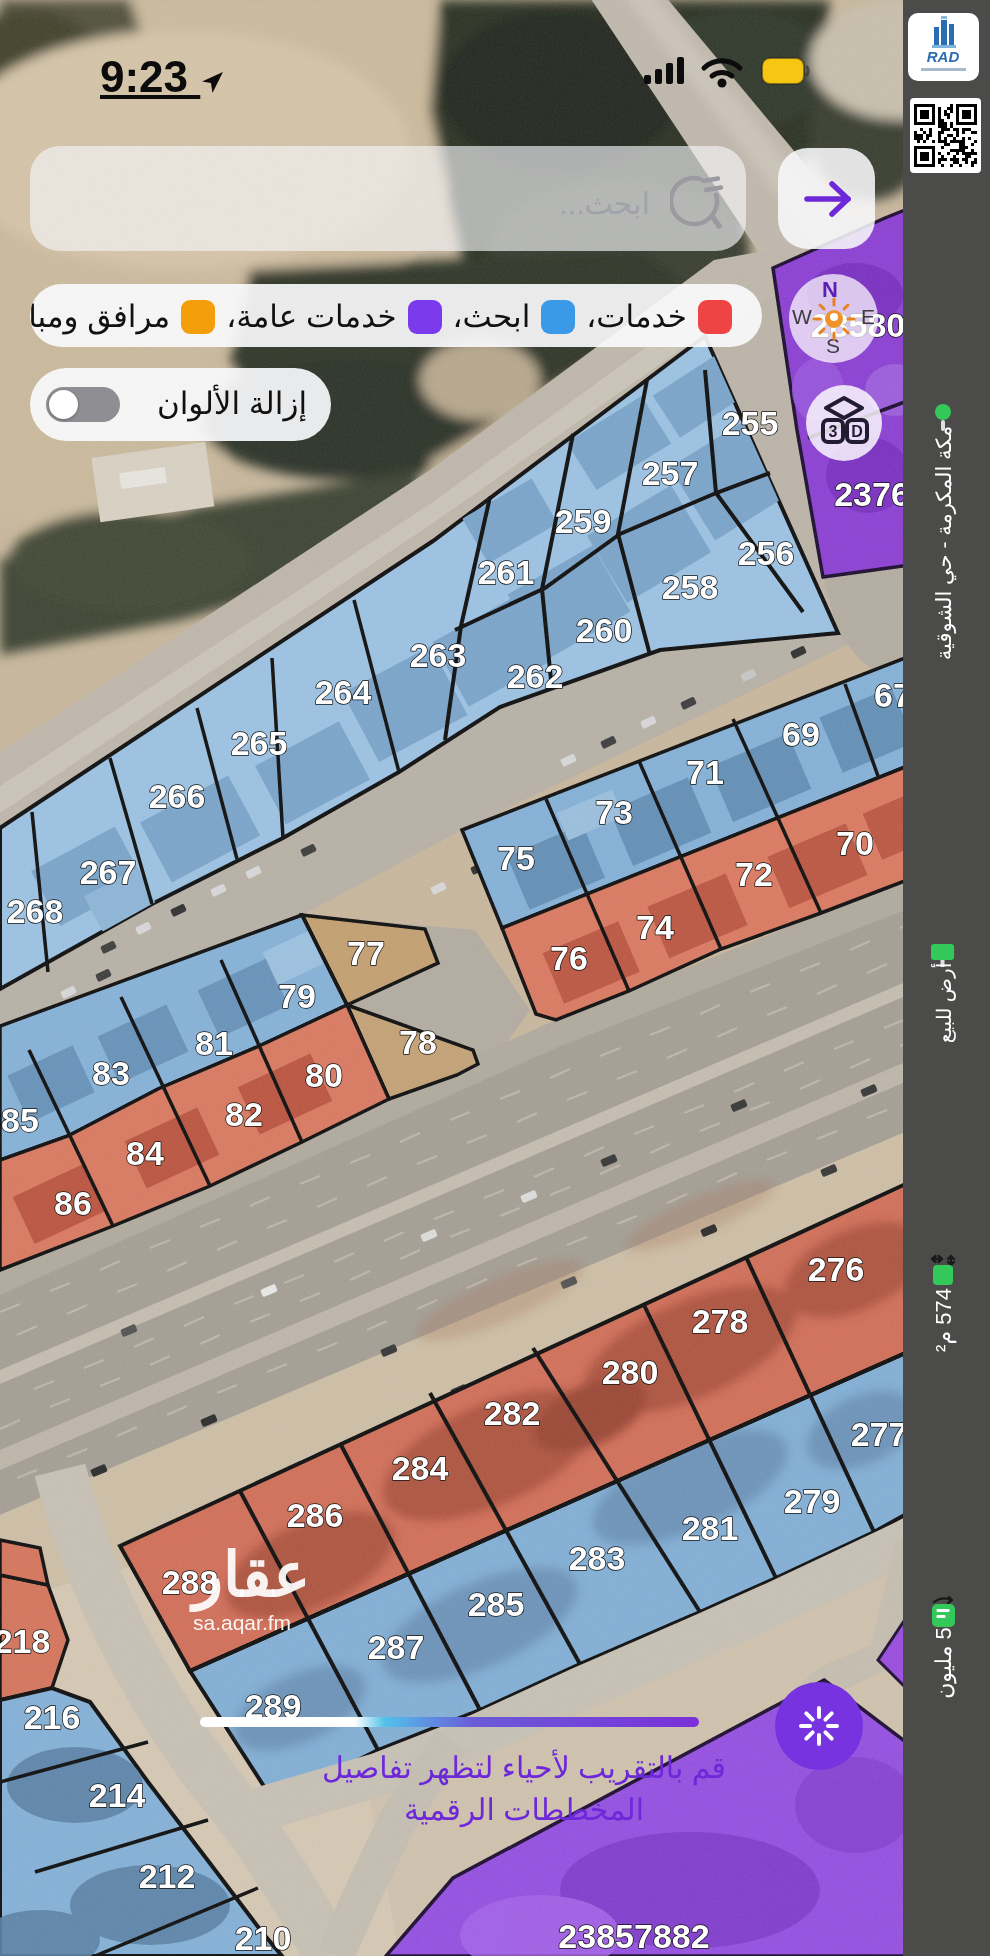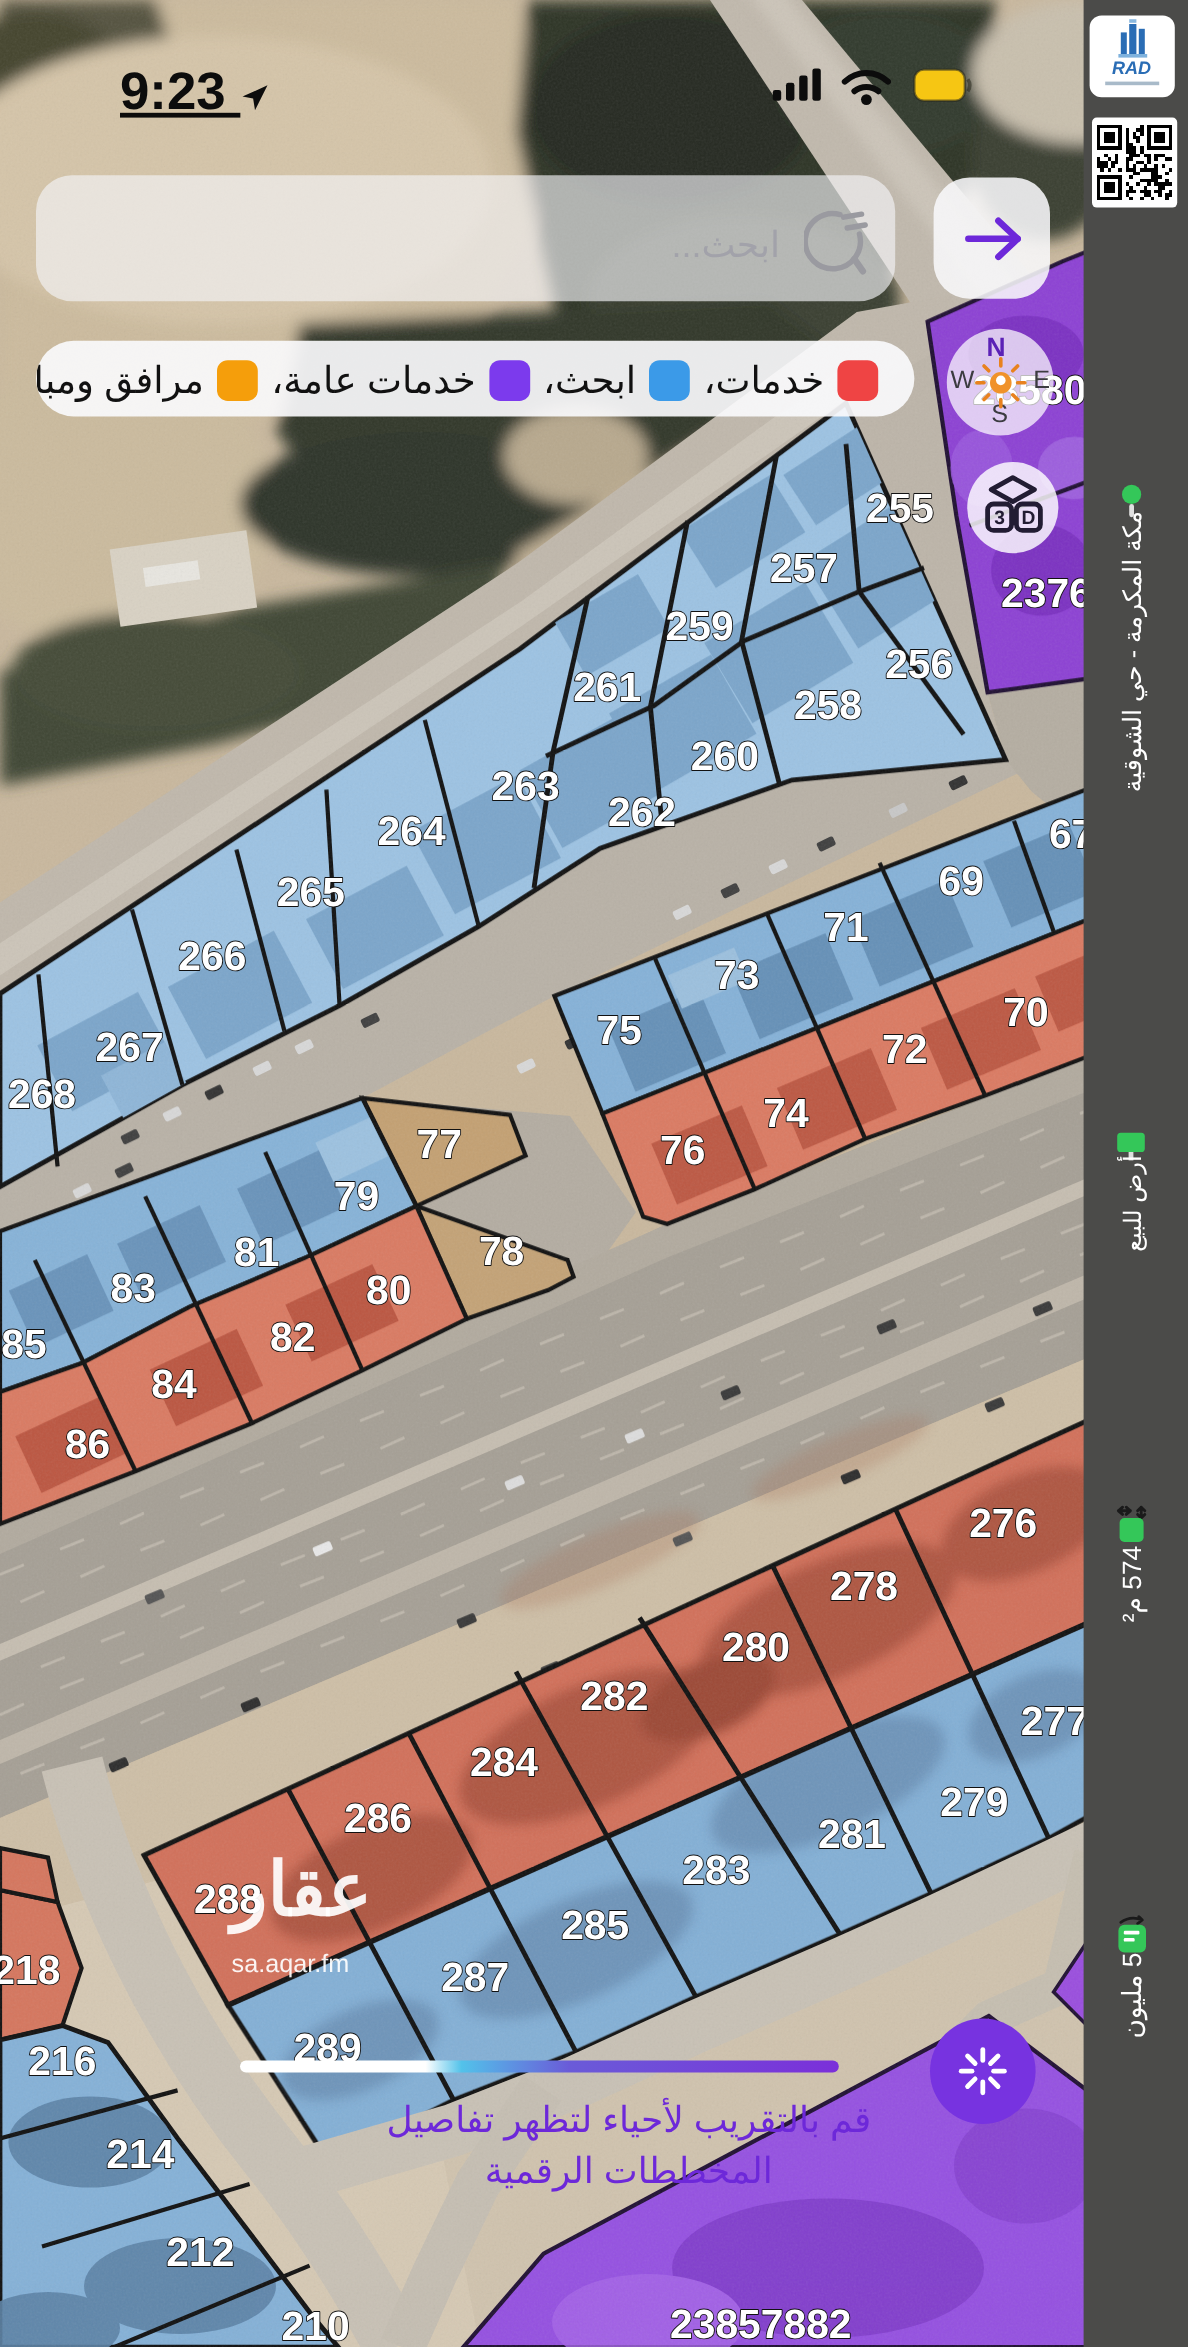--- a/index.html
+++ b/index.html
@@ -490,20 +490,25 @@
         <span>خدمات،</span>
 <span style="width:34px;height:34px;background:#3b9ae8;border-radius:9px;flex:none;"></span>
         <span>ابحث،</span>
 <span style="width:34px;height:34px;background:#7c3aed;border-radius:9px;flex:none;"></span>
         <span>خدمات عامة،</span>
 <span style="width:34px;height:34px;background:#f59e0b;border-radius:9px;flex:none;"></span>
         <span>مرافق ومباني حكومية</span>
 </div>
     </div>
 
+<div class="ov" style="left:30px;top:368px;width:301px;height:73px;background:rgba(250,250,252,0.92);border-radius:37px;">
+<div style="position:absolute;left:16px;top:19px;width:74px;height:35px;background:#8e8e93;border-radius:18px;"></div>
+<div style="position:absolute;left:19px;top:22px;width:29px;height:29px;background:#fff;border-radius:50%;box-shadow:0 1px 3px rgba(0,0,0,0.3);"></div>
+<div style="position:absolute;right:24px;top:17px;font-size:31px;color:#111;">إزالة الألوان</div>
+</div>
 
 <div class="ov" style="left:789px;top:274px;width:89px;height:89px;background:rgba(255,255,255,0.72);border-radius:50%;"></div>
 <div class="ov" style="left:822px;top:277px;font-size:22px;font-weight:bold;color:#5b21b6;">N</div>
 <div class="ov" style="left:792px;top:305px;font-size:21px;color:#3c3c40;">W</div>
 <div class="ov" style="left:861px;top:305px;font-size:21px;color:#3c3c40;">E</div>
 <div class="ov" style="left:826px;top:334px;font-size:21px;color:#3c3c40;">S</div>
 <svg class="ov" style="left:812px;top:297px" width="44" height="44" viewBox="0 0 44 44">
 <g stroke="#e8821e" stroke-width="3" stroke-linecap="round">
 <line x1="22" y1="2" x2="22" y2="8"></line>
         <line x1="22" y1="36" x2="22" y2="42"></line>
@@ -524,21 +529,21 @@
 <polygon points="30,6 48,16 30,26 12,16"></polygon>
 <rect x="9" y="28" width="20" height="22" rx="5"></rect>
 <rect x="33" y="28" width="20" height="22" rx="5"></rect>
 </g>
 <text x="19" y="45" font-size="16" font-weight="bold" fill="#221c33" text-anchor="middle">3</text>
 <text x="43" y="45" font-size="16" font-weight="bold" fill="#221c33" text-anchor="middle">D</text>
 </svg>
 
 <div class="ov" style="left:193px;top:1538px;width:112px;text-align:left;color:rgba(255,255,255,0.92);">
 <div style="font-size:62px;font-weight:bold;">عقار</div>
-<div style="font-size:21px;margin-top:14px;">sa.aqar.fm</div>
+<div style="font-size:21px;margin-top:0px;">sa.aqar.fm</div>
 </div>
 
 <div class="ov" style="left:200px;top:1717px;width:499px;height:10px;border-radius:5px;background:linear-gradient(to right,#ffffff 0%,#ffffff 31%,#52c2ea 37%,#6a5bd8 55%,#7b2fd9 100%);"></div>
 
 <div class="ov" dir="rtl" style="left:164px;top:1747px;width:720px;text-align:center;color:#6d28d9;font-size:30px;font-weight:normal;line-height:1.4;">قم بالتقريب لأحياء لتظهر تفاصيل<br>المخططات الرقمية</div>
 
 <div class="ov" style="left:775px;top:1682px;width:88px;height:88px;border-radius:50%;background:#7733e0;"></div>
 <svg class="ov" style="left:797px;top:1704px" width="44" height="44" viewBox="0 0 44 44">
 <g stroke="#fff" stroke-width="4" stroke-linecap="round">
 <line x1="22" y1="4" x2="22" y2="13"></line>

